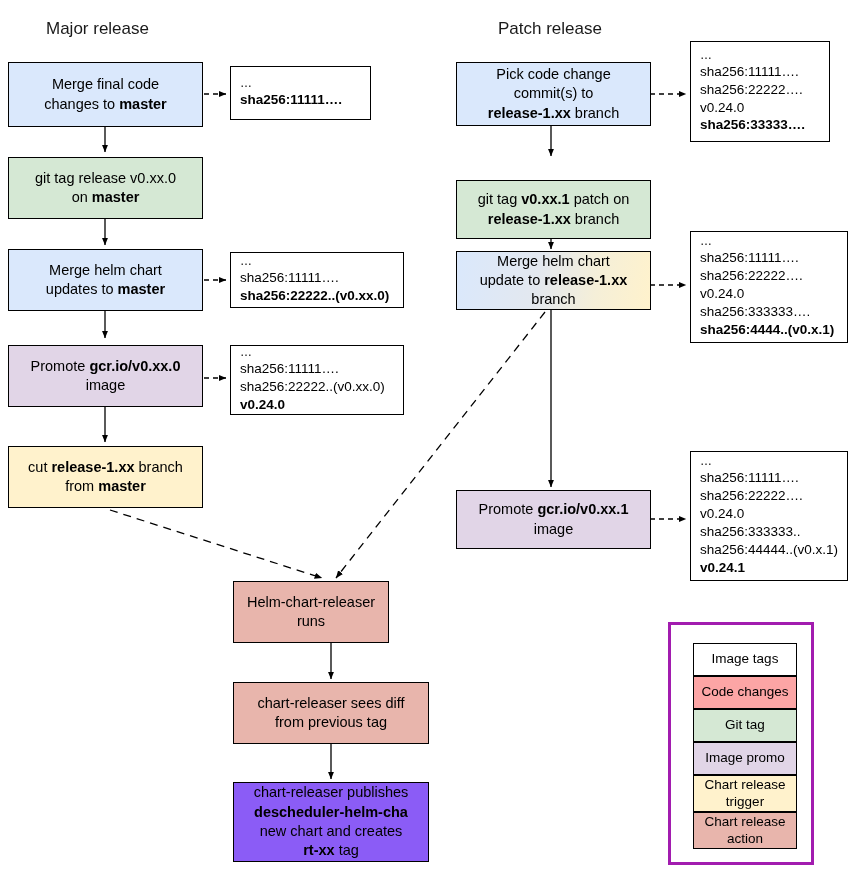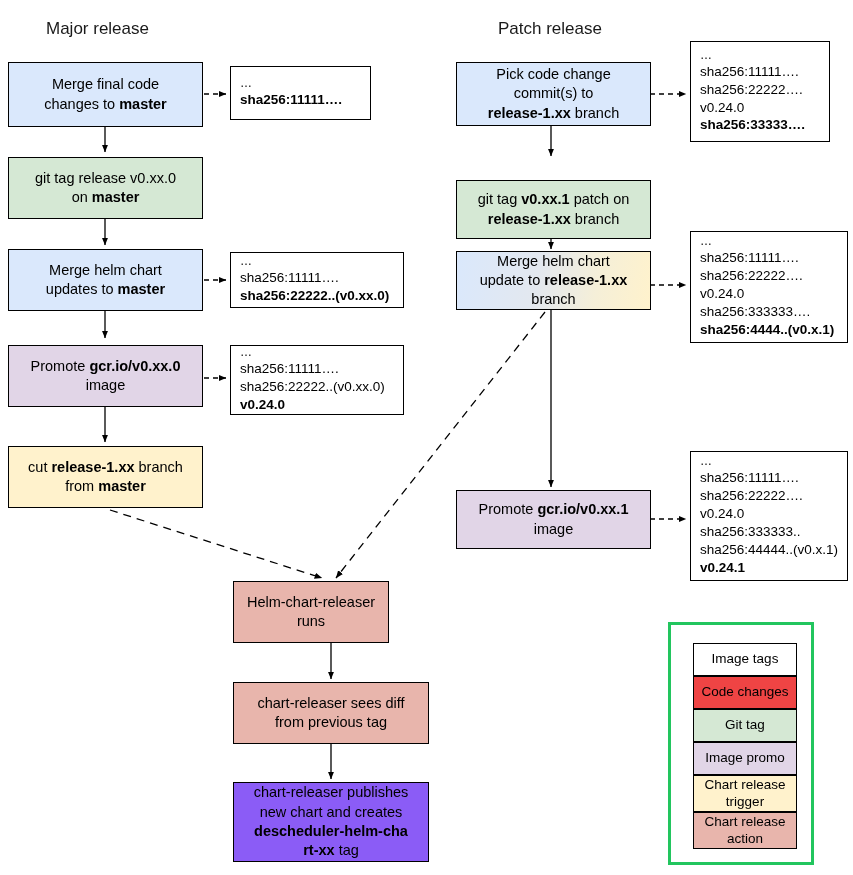--- a/index.html
+++ b/index.html
@@ -52,21 +52,21 @@
   .note .ln{white-space:nowrap;}
   .note .ln.dots{letter-spacing:1.6px;font-size:12px;line-height:1.0;padding-bottom:2px;color:#000;}
   .note .ln.b{font-weight:bold;}
   svg.wires{
     position:absolute;left:0;top:0;width:853px;height:875px;
     pointer-events:none;
   }
   .legend-box{
     position:absolute;
     box-sizing:border-box;
-    border:3px solid #22c55e;
+    border:3px solid #a21caf;
     background:#ffffff;
   }
   .legend-item{
     position:absolute;
     box-sizing:border-box;
     border:1px solid #000000;
     display:flex;align-items:center;justify-content:center;
     text-align:center;
     font-size:13.5px;
     line-height:1.25;
@@ -267,31 +267,31 @@
   <div class="node" style="left:233px;top:682px;width:196px;height:62px;background:#e8b5ac;">
     <span class="txt">
         <div><span>chart-releaser sees diff</span></div>
         <div><span>from previous tag</span></div>
       </span>
   </div>
 
   <div class="node" style="left:233px;top:782px;width:196px;height:80px;background:#8b5cf6;">
     <span class="txt">
         <div><span>chart-releaser publishes</span></div>
+        <div><b>descheduler-helm-cha</b></div>
         <div><span>new chart and creates</span></div>
-        <div><b>descheduler-helm-cha</b></div>
         <div><b>rt-xx</b><span> tag</span></div>
       </span>
   </div>
 
   <div class="legend-box" style="left:668px;top:622px;width:146px;height:243px;">
     <div class="legend-item" style="left:22px;top:18px;width:104px;height:33px;background:#ffffff;">
       <span>Image tags</span>
     </div>
-    <div class="legend-item" style="left:22px;top:51px;width:104px;height:33px;background:#ef4444;">
+    <div class="legend-item" style="left:22px;top:51px;width:104px;height:33px;background:#fca5a5;">
       <span>Code changes</span>
     </div>
     <div class="legend-item" style="left:22px;top:84px;width:104px;height:33px;background:#d5e8d4;">
       <span>Git tag</span>
     </div>
     <div class="legend-item" style="left:22px;top:117px;width:104px;height:33px;background:#e1d5e7;">
       <span>Image promo</span>
     </div>
     <div class="legend-item" style="left:22px;top:150px;width:104px;height:37px;background:#fff2cc;white-space:pre-line;">
       <span style="white-space:pre-line;">Chart release

